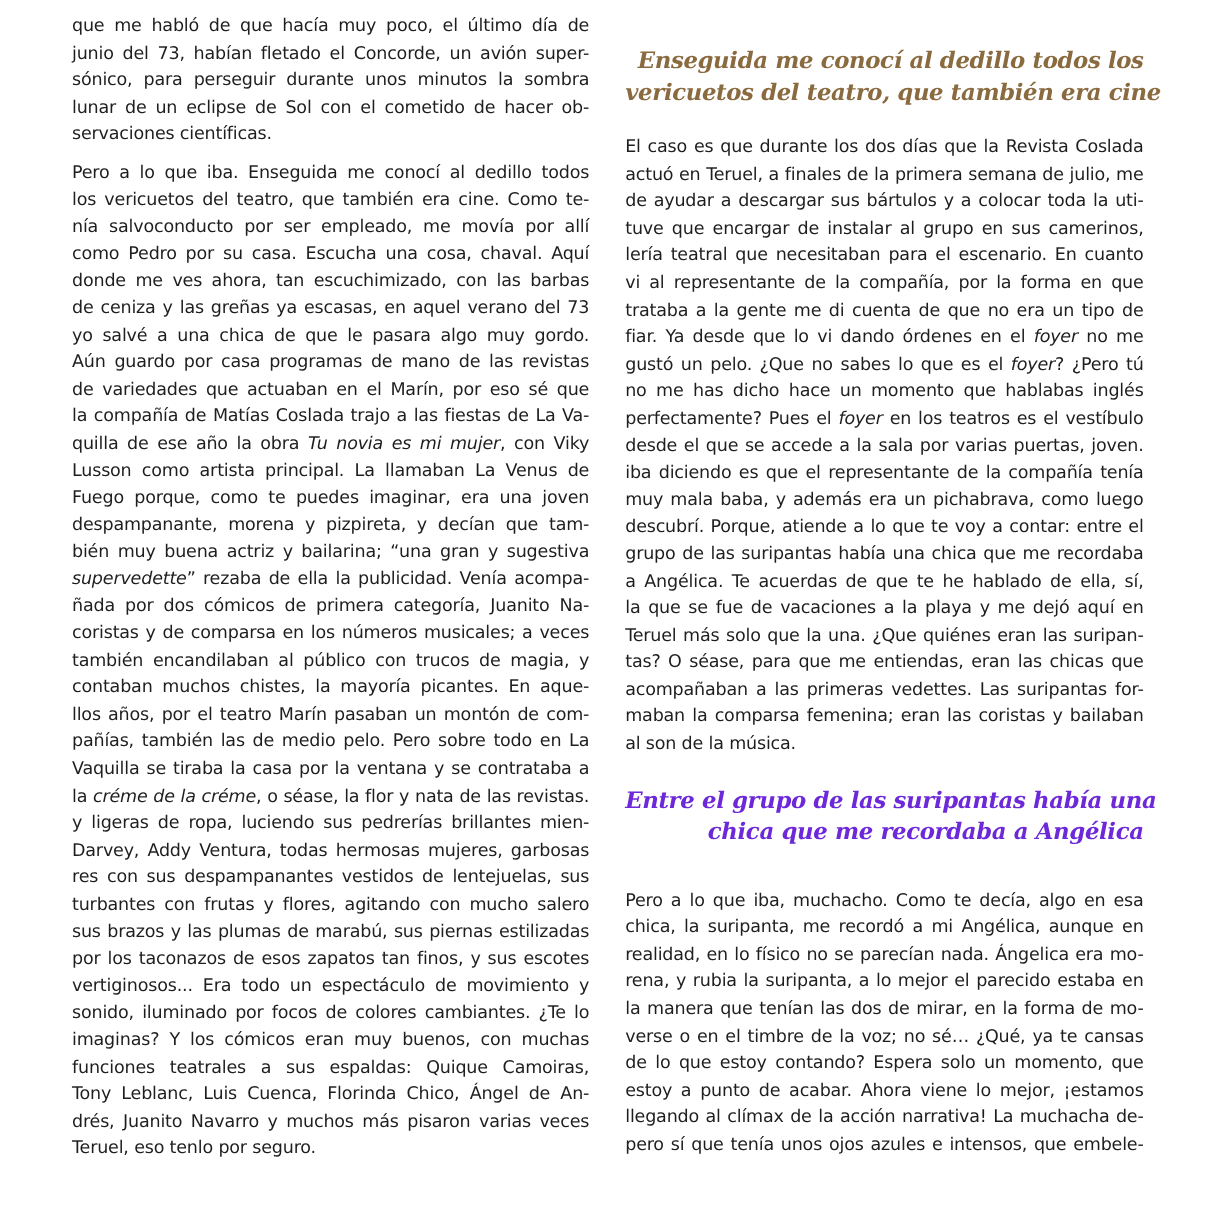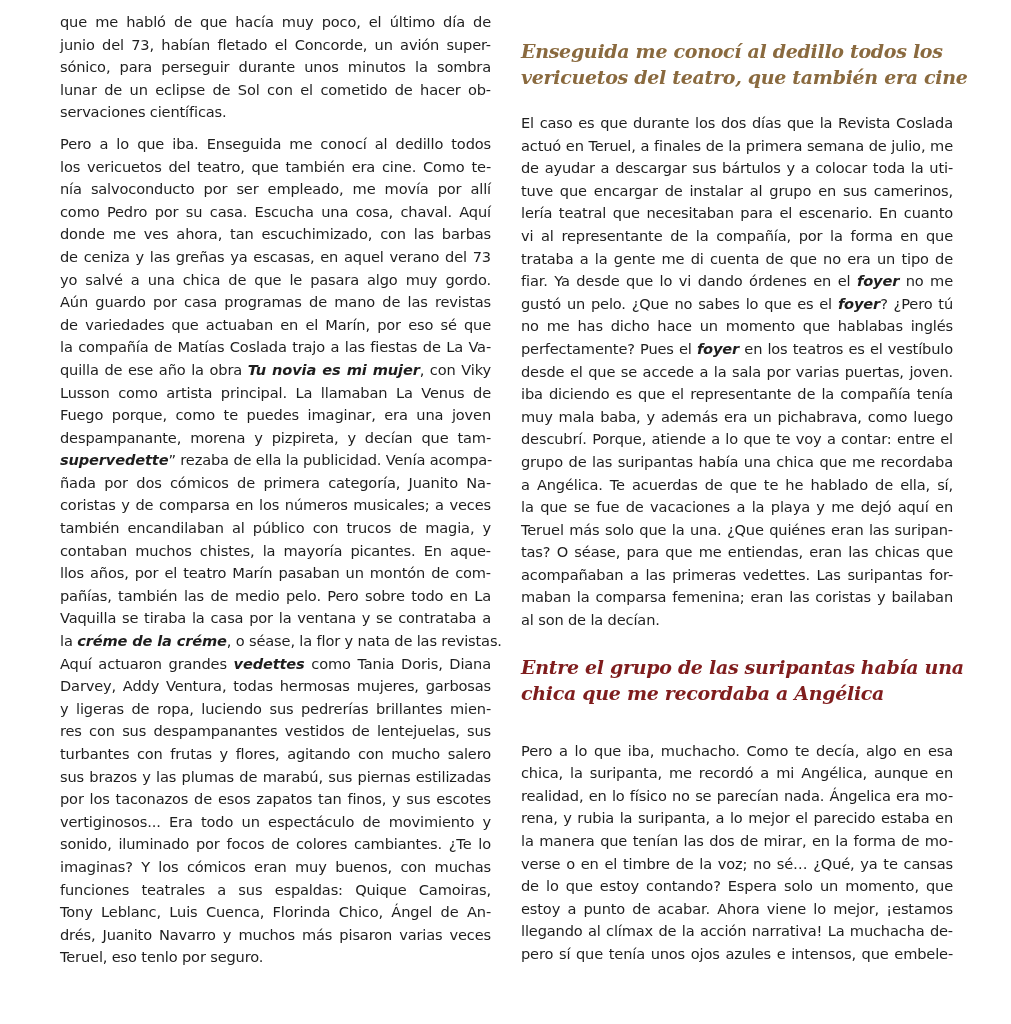--- a/index.html
+++ b/index.html
@@ -17,30 +17,30 @@
   }
   .col-left { left: 60px; top: 11px; width: 431px; }
   .col-right { left: 521px; top: 32px; width: 432px; }
   .col p { margin: 0 0 9px 0; }
   .col p .line { display: block; text-align: justify; text-align-last: justify; white-space: nowrap; }
   .col p .line.last { text-align-last: left; }
   .heading {
     font-family: "DejaVu Serif", serif;
     font-style: italic;
     color: #8a6a3f;
-    text-align: left;
+    text-align: right;
     font-size: 19px;
     line-height: 26px;
     margin: 0;
     letter-spacing: -0.3px;
   }
   .heading .hline { display: block; white-space: nowrap; }
   .h1 { margin-top: 6px; margin-bottom: 22px; }
   .h2 { margin-top: 22px; margin-bottom: 34px; }
-  em { font-style: italic; font-weight: bold; }
+  em { font-style: italic; }
 </style>
 </head>
 <body>
 
 <div class="page">
   <div class="col col-left">
     <p>
         <span class="line">que me habló de que hacía muy poco, el último día de</span>
         <span class="line">junio del 73, habían fletado el Concorde, un avión super-</span>
         <span class="line">sónico, para perseguir durante unos minutos la sombra</span>
@@ -55,32 +55,32 @@
         <span class="line">donde me ves ahora, tan escuchimizado, con las barbas</span>
         <span class="line">de ceniza y las greñas ya escasas, en aquel verano del 73</span>
         <span class="line">yo salvé a una chica de que le pasara algo muy gordo.</span>
         <span class="line">Aún guardo por casa programas de mano de las revistas</span>
         <span class="line">de variedades que actuaban en el Marín, por eso sé que</span>
         <span class="line">la compañía de Matías Coslada trajo a las fiestas de La Va-</span>
         <span class="line">quilla de ese año la obra <em>Tu novia es mi mujer</em>, con Viky</span>
         <span class="line">Lusson como artista principal. La llamaban La Venus de</span>
         <span class="line">Fuego porque, como te puedes imaginar, era una joven</span>
         <span class="line">despampanante, morena y pizpireta, y decían que tam-</span>
+        <span class="line">bién muy buena actriz y bailarina; “una gran y sugestiva</span>
         <span class="line"><em>supervedette</em>” rezaba de ella la publicidad. Venía acompa-</span>
         <span class="line">ñada por dos cómicos de primera categoría, Juanito Na-</span>
         <span class="line">coristas y de comparsa en los números musicales; a veces</span>
         <span class="line">también encandilaban al público con trucos de magia, y</span>
         <span class="line">contaban muchos chistes, la mayoría picantes. En aque-</span>
         <span class="line">llos años, por el teatro Marín pasaban un montón de com-</span>
         <span class="line">pañías, también las de medio pelo. Pero sobre todo en La</span>
         <span class="line">Vaquilla se tiraba la casa por la ventana y se contrataba a</span>
         <span class="line">la <em>créme de la créme</em>, o séase, la flor y nata de las revistas.</span>
-        <span class="line">Aquí actuaron grandes <em>vedettes</em> como Tania Doris, Diana</span>
+        <span class="line">y ligeras de ropa, luciendo sus pedrerías brillantes mien-</span>
         <span class="line">Darvey, Addy Ventura, todas hermosas mujeres, garbosas</span>
-        <span class="line">y ligeras de ropa, luciendo sus pedrerías brillantes mien-</span>
         <span class="line">res con sus despampanantes vestidos de lentejuelas, sus</span>
         <span class="line">turbantes con frutas y flores, agitando con mucho salero</span>
         <span class="line">sus brazos y las plumas de marabú, sus piernas estilizadas</span>
         <span class="line">por los taconazos de esos zapatos tan finos, y sus escotes</span>
         <span class="line">vertiginosos... Era todo un espectáculo de movimiento y</span>
         <span class="line">sonido, iluminado por focos de colores cambiantes. ¿Te lo</span>
         <span class="line">imaginas? Y los cómicos eran muy buenos, con muchas</span>
         <span class="line">funciones teatrales a sus espaldas: Quique Camoiras,</span>
         <span class="line">Tony Leblanc, Luis Cuenca, Florinda Chico, Ángel de An-</span>
         <span class="line">drés, Juanito Navarro y muchos más pisaron varias veces</span>
@@ -109,23 +109,23 @@
         <span class="line">iba diciendo es que el representante de la compañía tenía</span>
         <span class="line">muy mala baba, y además era un pichabrava, como luego</span>
         <span class="line">descubrí. Porque, atiende a lo que te voy a contar: entre el</span>
         <span class="line">grupo de las suripantas había una chica que me recordaba</span>
         <span class="line">a Angélica. Te acuerdas de que te he hablado de ella, sí,</span>
         <span class="line">la que se fue de vacaciones a la playa y me dejó aquí en</span>
         <span class="line">Teruel más solo que la una. ¿Que quiénes eran las suripan-</span>
         <span class="line">tas? O séase, para que me entiendas, eran las chicas que</span>
         <span class="line">acompañaban a las primeras vedettes. Las suripantas for-</span>
         <span class="line">maban la comparsa femenina; eran las coristas y bailaban</span>
-        <span class="line last">al son de la decían.</span>
+        <span class="line last">al son de la música.</span>
       </p>
-    <h2 class="heading h2" style="color: #7f1d1d; font-style: italic;">
+    <h2 class="heading h2" style="color: #6d28d9; font-style: italic;">
         <span class="hline">Entre el grupo de las suripantas había una</span>
         <span class="hline">chica que me recordaba a Angélica</span>
       </h2>
     <p>
         <span class="line">Pero a lo que iba, muchacho. Como te decía, algo en esa</span>
         <span class="line">chica, la suripanta, me recordó a mi Angélica, aunque en</span>
         <span class="line">realidad, en lo físico no se parecían nada. Ángelica era mo-</span>
         <span class="line">rena, y rubia la suripanta, a lo mejor el parecido estaba en</span>
         <span class="line">la manera que tenían las dos de mirar, en la forma de mo-</span>
         <span class="line">verse o en el timbre de la voz; no sé… ¿Qué, ya te cansas</span>

